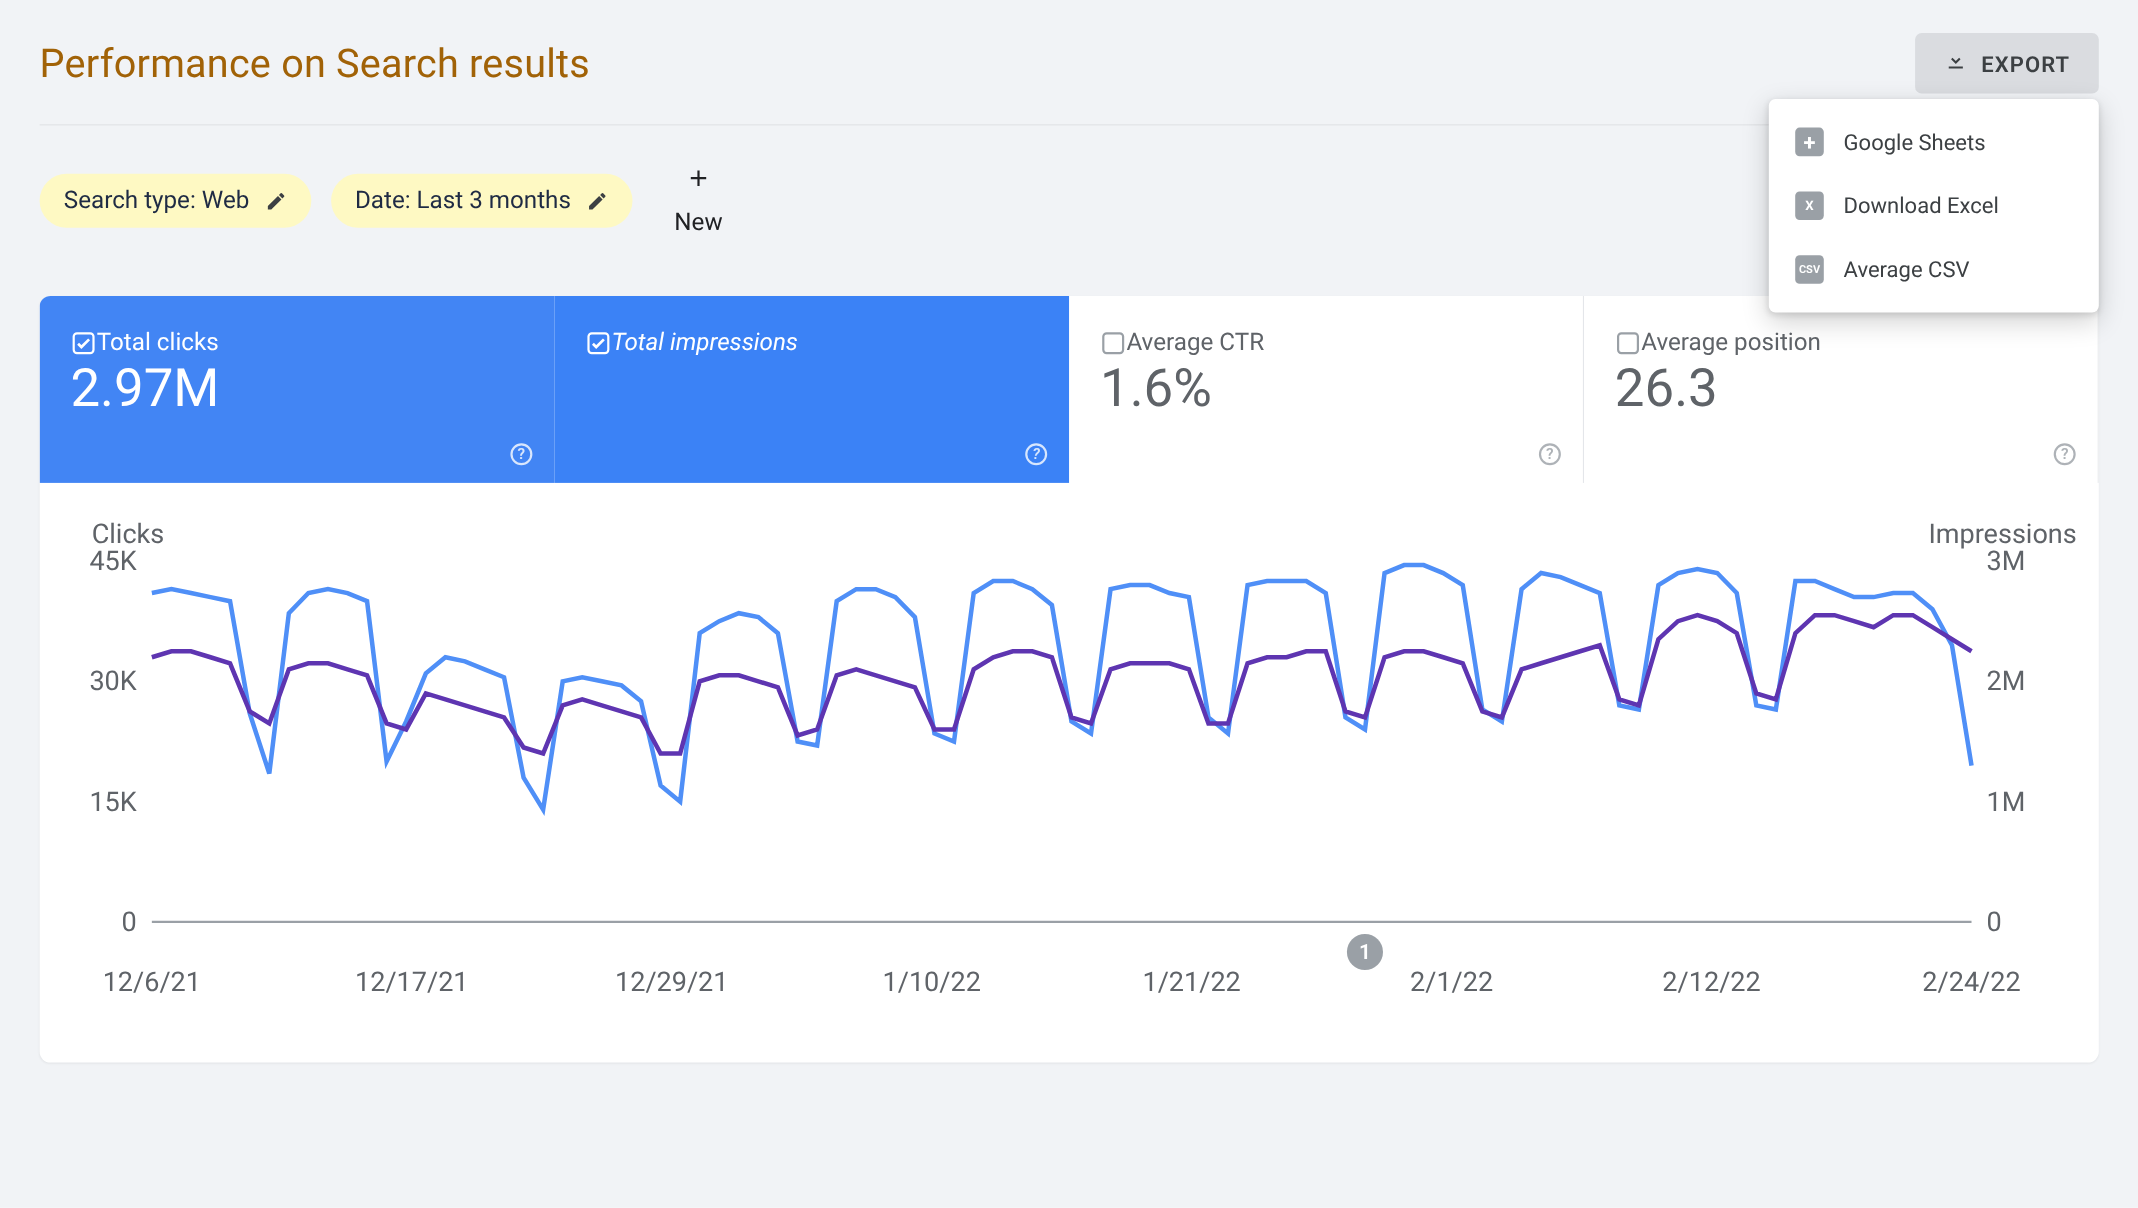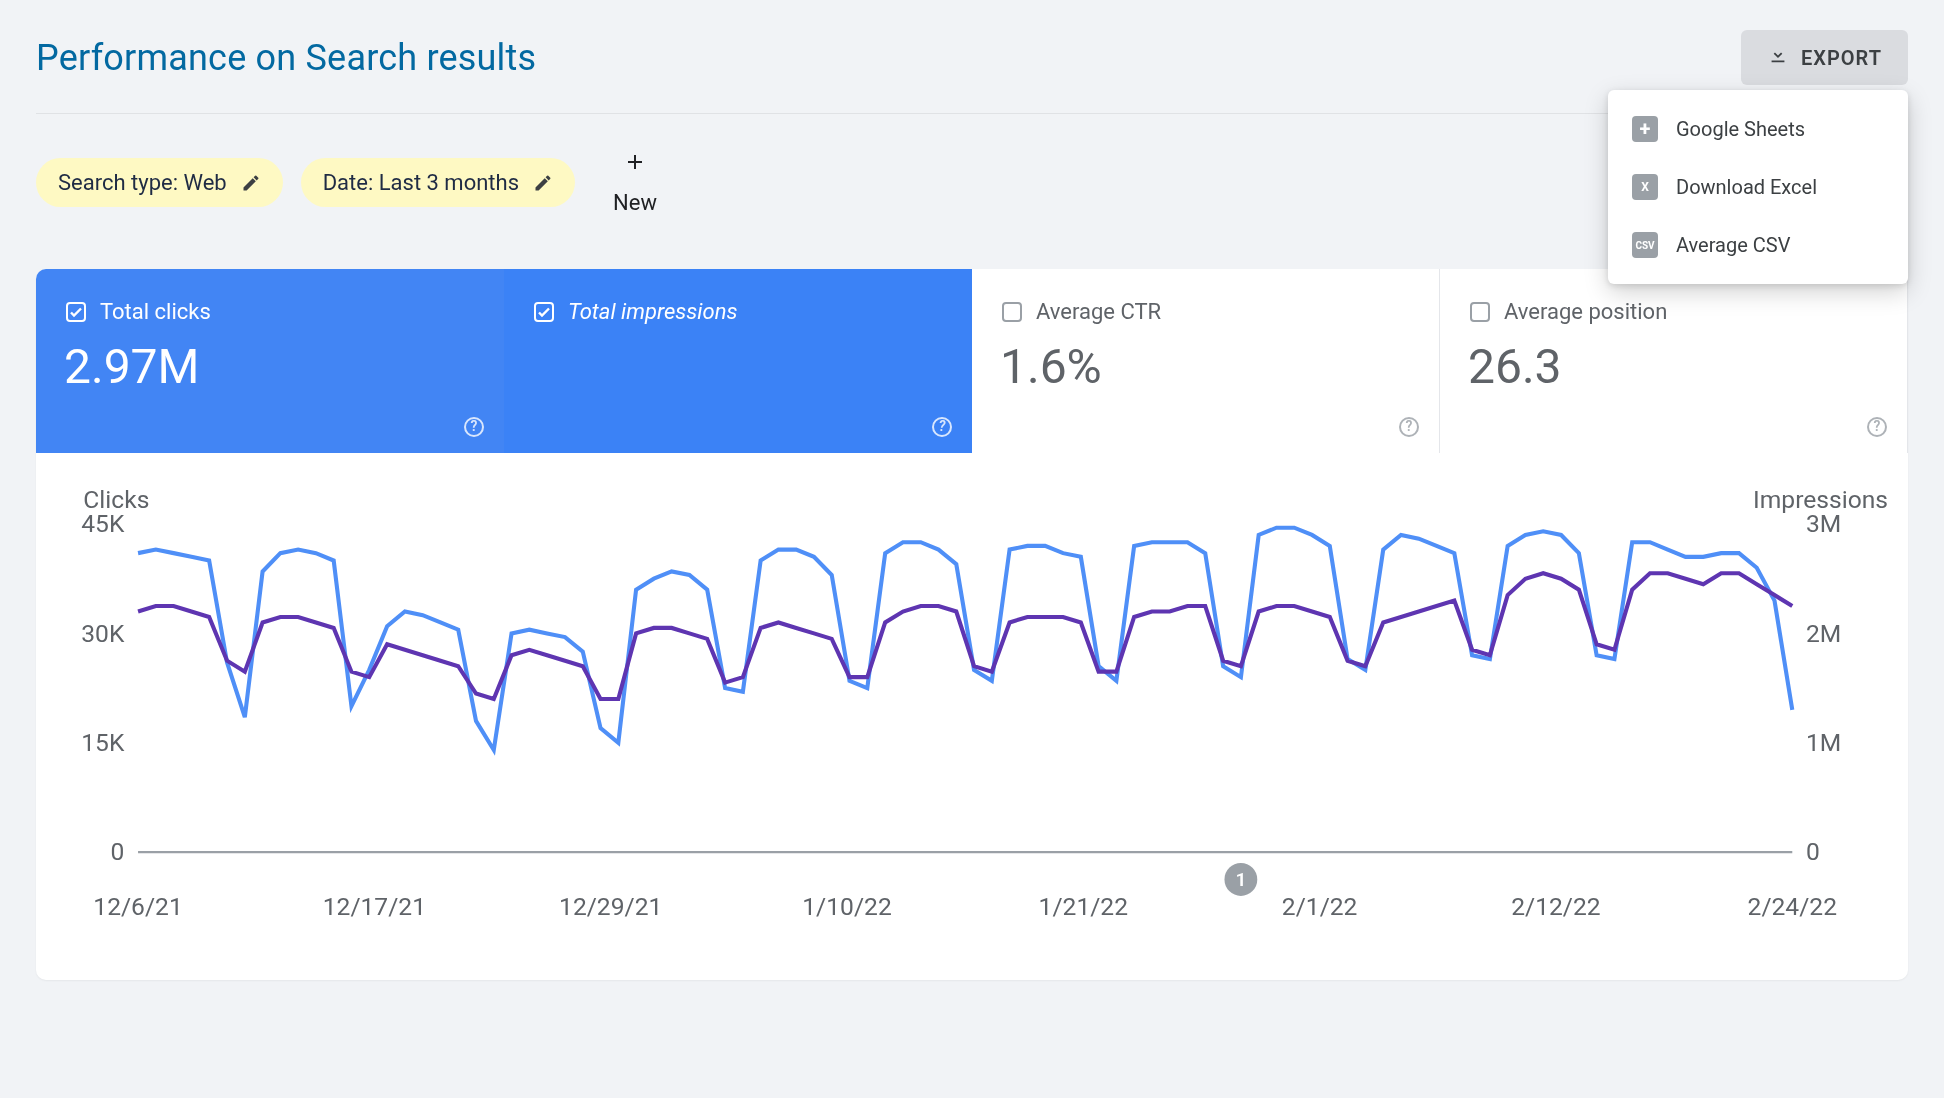--- a/index.html
+++ b/index.html
@@ -8,21 +8,21 @@
     font-family: "Google Sans", Roboto, Arial, sans-serif;
     background: #f1f3f6;
     color: #3c4043;
     -webkit-font-smoothing: antialiased;
   }
   .page { padding: 20px 36px 40px 36px; position: relative; }
   .header-row {
     display: flex; align-items: center; justify-content: space-between;
     padding: 10px 0 28px 0;
   }
-  .page-title { font-size: 36px; font-weight: 400; color: #0369a1; letter-spacing: .2px; }
+  .page-title { font-size: 36px; font-weight: 400; color: #a16207; letter-spacing: .2px; }
   .export-btn {
     display: inline-flex; align-items: center; gap: 12px;
     background: #dadce0; color: #3c4043;
     padding: 14px 26px; border-radius: 6px;
     font-size: 20px; font-weight: 600; letter-spacing: 1px;
     cursor: pointer; user-select: none;
   }
   .export-btn svg { width: 22px; height: 22px; fill: #3c4043; }
   .divider { height: 1px; background: #e0e2e5; margin-bottom: 26px; }
   .filters-row { display: flex; align-items: center; gap: 18px; padding: 0 0 44px 0; }
@@ -46,22 +46,22 @@
     box-shadow: 0 1px 2px rgba(0,0,0,.05);
     overflow: hidden;
   }
   .metrics-row { display: flex; }
   .metric {
     position: relative; flex: 0 0 25%;
     padding: 30px 28px 58px 28px;
     border-right: 1px solid #e4e6ea;
     cursor: pointer;
   }
-  .metric-title { display:flex; align-items:center; gap:12px; font-size:22px; font-weight:400; }
-  .metric-value { font-size:48px; font-weight:400; margin-top:14px; }
+  .metric-title { display:flex; align-items:center; font-size:22px; font-weight:400; }
+  .metric-value { font-size:48px; font-weight:400; margin-top:0; }
   .metric .help {
     position: absolute; right: 18px; bottom: 14px;
     width: 24px; height: 24px; opacity: .8;
   }
   .metric.active-clicks { background:#4285f4; color:#fff; border:none; }
   .metric.active-clicks .metric-value { color:#fff; }
   .metric.active-impr  { background:#3b82f6; color:#fff; border:none;font-style:italic; }
   .metric.inactive { color:#5f6368; background:#fff; }
   .metric.inactive .metric-value { color:#5f6368; }
   .check { width:24px; height:24px; }

